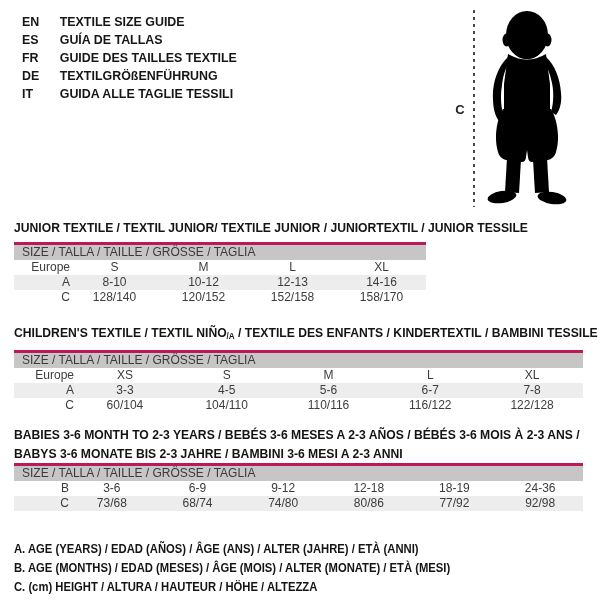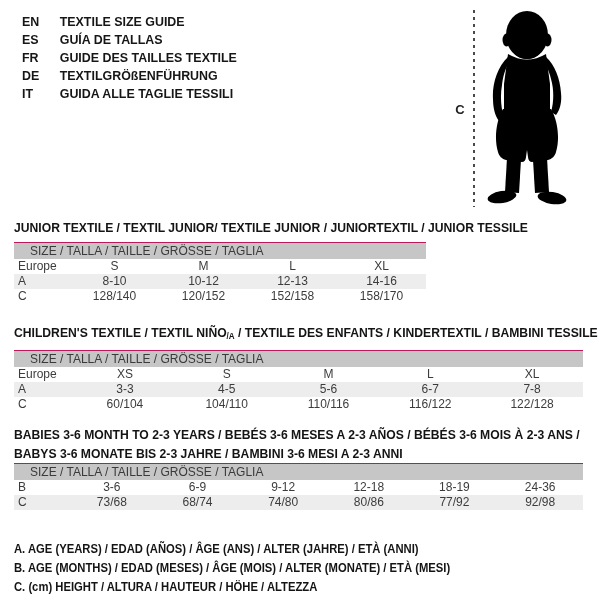--- a/index.html
+++ b/index.html
@@ -21,23 +21,23 @@
   .baby-svg { position:absolute; left:483px; top:9px; width:92px; height:200px; }
   
   .sec-title { position:absolute; left:14px; font-size:13.5px; font-weight:700; color:#141414;
                white-space:nowrap; line-height:19px; transform:scaleX(0.9); transform-origin:0 0; }
   .sec-title .sub { font-size:9px; vertical-align:-2px; }
   
   table.size-table { position:absolute; left:14px; border-collapse:collapse; table-layout:fixed;
                      font-size:12px; color:#3c3c3c; }
   table.size-table td { height:15px; padding:0; text-align:center; vertical-align:middle;
                         white-space:nowrap; overflow:hidden; }
-  table.size-table td.lbl { text-align:left; padding-left:4px; }
-  table.size-table tr.hdr td { background:#c6c6c6; border-top:1px solid #be185d; height:16px;
-                               text-align:left; padding-left:16px; color:#3a3a3a; }
+  table.size-table td.lbl { text-align:right; padding-left:4px; }
+  table.size-table tr.hdr td { background:#c6c6c6; border-top:3px solid #be185d; height:16px;
+                               text-align:left; padding-left:8px; color:#3a3a3a; }
   table.size-table tr.alt td { background:#ededed; }
   #junior-table  { top:242px; width:412px; }
   #children-table{ top:350px; width:569px; }
   #babies-table  { top:463px; width:569px; }
   
   .legend { position:absolute; left:14px; top:540px; }
   .legend-line { font-size:12.5px; font-weight:700; line-height:19px; white-space:nowrap;
                  transform:scaleX(0.9); transform-origin:0 0; color:#141414; }
 </style>
 </head>

